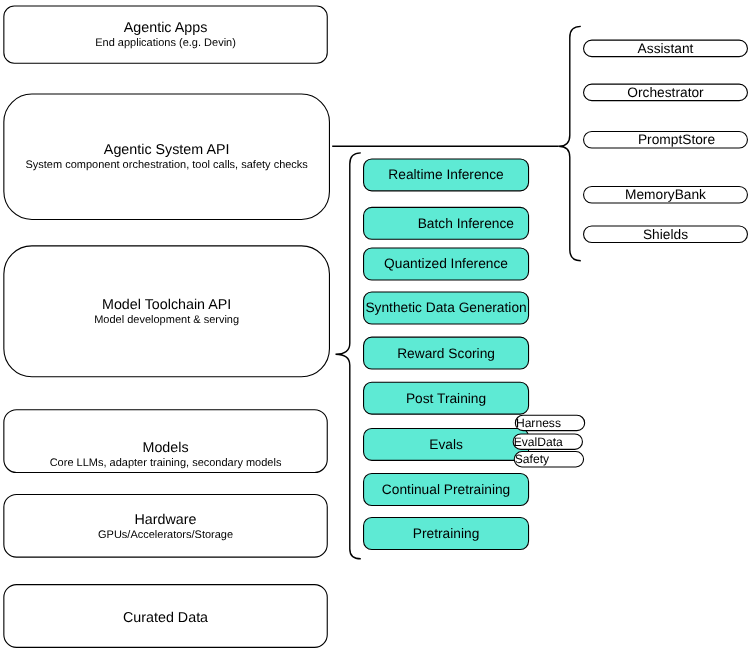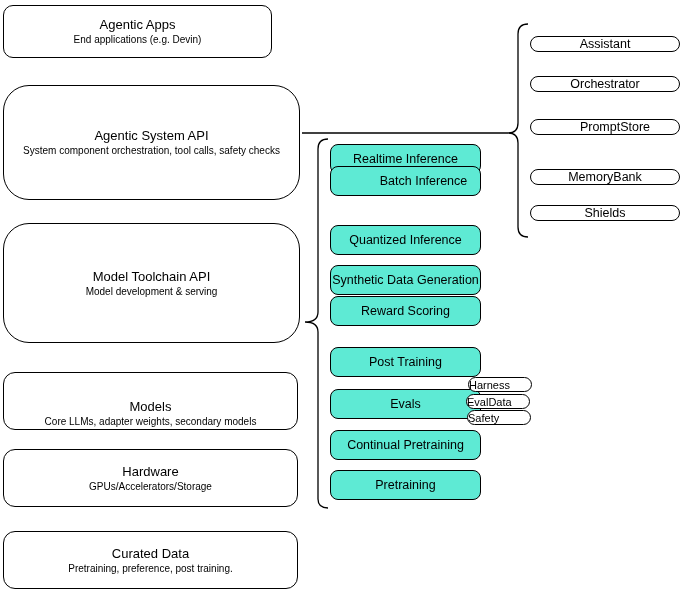--- a/index.html
+++ b/index.html
@@ -68,63 +68,62 @@
 
   <svg class="wires" width="682" height="591" viewBox="0 0 682 591">
 
     <path d="M302 133 H508" stroke="#000" stroke-width="1.3" fill="none"></path>
 
     <path d="M528 24 Q518 24 518 34 V123 Q518 133 508 133 Q518 133 518 143 V227 Q518 237 528 237" stroke="#000" stroke-width="1.3" fill="none"></path>
 
     <path d="M328 139 Q318 139 318 149 V312 Q318 322 305 322 Q318 322 318 332 V499 Q318 508 328 508" stroke="#000" stroke-width="1.3" fill="none"></path>
   </svg>
 
-  <div class="node small" style="left:3px;top:5px;width:269px;height:53px;">
+  <div class="node small" style="left:3px;top:5px;width:295px;height:53px;">
     <div class="title">Agentic Apps</div>
     <div class="subtitle">End applications (e.g. Devin)</div>
   </div>
 
   <div class="node big" style="left:3px;top:85px;width:297px;height:115px;">
     <div class="title">Agentic System API</div>
     <div class="subtitle">System component orchestration, tool calls, safety checks</div>
   </div>
 
   <div class="node big" style="left:3px;top:223px;width:297px;height:120px;">
     <div class="title">Model Toolchain API</div>
     <div class="subtitle">Model development &amp; serving</div>
   </div>
 
   <div class="node med" style="left:3px;top:372px;width:295px;height:58px;justify-content:flex-end;">
     <div class="title">Models</div>
-    <div class="subtitle">Core LLMs, adapter weights, secondary models</div>
+    <div class="subtitle">Core LLMs, adapter training, secondary models</div>
   </div>
 
   <div class="node med" style="left:3px;top:449px;width:295px;height:58px;">
     <div class="title">Hardware</div>
     <div class="subtitle">GPUs/Accelerators/Storage</div>
   </div>
 
   <div class="node med" style="left:3px;top:531px;width:295px;height:58px;">
     <div class="title">Curated Data</div>
-    <div class="subtitle">Pretraining, preference, post training.</div>
   </div>
 
   <div class="chip" style="top:144px;">
     <span>Realtime Inference</span>
   </div>
-  <div class="chip" style="top:166px;padding-left:36px;">
+  <div class="chip" style="top:188px;padding-left:36px;">
     <span>Batch Inference</span>
   </div>
   <div class="chip" style="top:225px;">
     <span>Quantized Inference</span>
   </div>
   <div class="chip" style="top:265px;">
     <span>Synthetic Data Generation</span>
   </div>
-  <div class="chip" style="top:296px;">
+  <div class="chip" style="top:306px;">
     <span>Reward Scoring</span>
   </div>
   <div class="chip" style="top:347px;">
     <span>Post Training</span>
   </div>
   <div class="chip" style="top:389px;">
     <span>Evals</span>
   </div>
   <div class="chip" style="top:470px;">
     <span>Pretraining</span>

